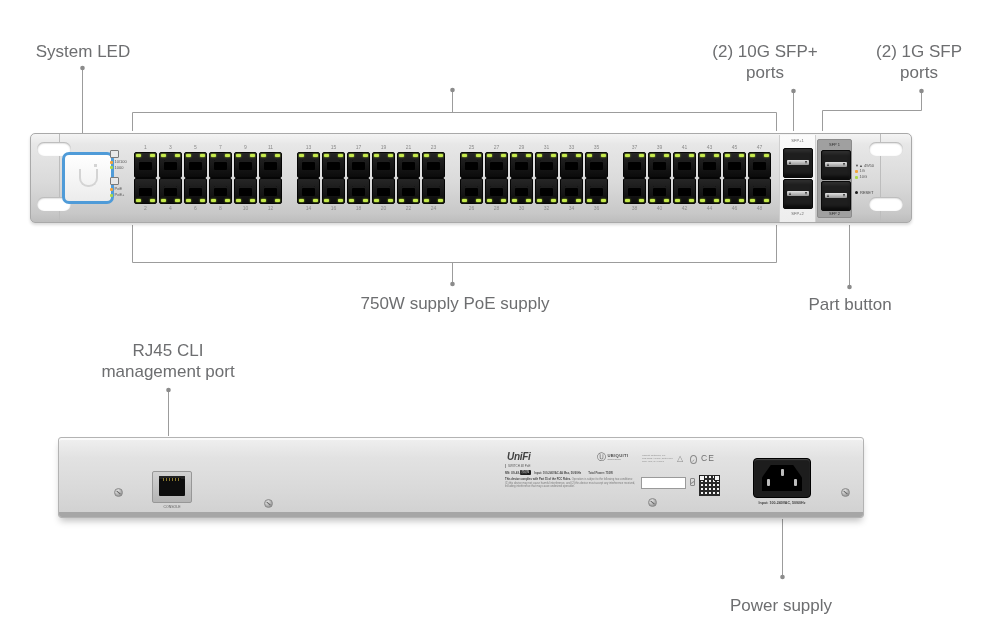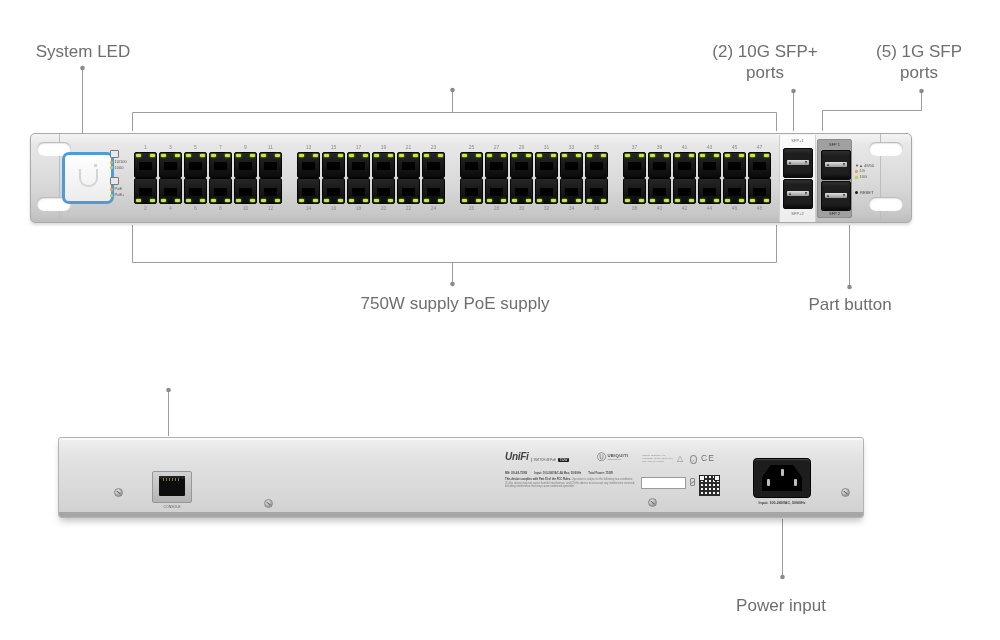--- a/index.html
+++ b/index.html
@@ -78,21 +78,21 @@
   .screw:after{content:'';position:absolute;left:1px;right:1px;top:3px;height:1px;background:#666;transform:rotate(40deg);}
   .console{position:absolute;left:93px;top:33px;width:40px;height:32px;border-radius:2px;
         background:linear-gradient(#d2d2d2,#b4b4b4);border:1px solid #979797;box-sizing:border-box;}
   .console .jack{position:absolute;left:6px;right:6px;top:4px;bottom:6px;background:#0d0d0d;border-radius:1px;
         box-shadow:inset 0 3px 0 #222;}
   .console .jack:after{content:'';position:absolute;left:4px;right:4px;top:2px;height:3px;
         background:repeating-linear-gradient(90deg,#8c7a2e 0 1px,#0d0d0d 1px 3px);}
   .clabel{position:absolute;left:93px;top:67px;width:40px;text-align:center;font-size:3.5px;color:#5e5e5e;}
   
   .plabel{position:absolute;left:442px;top:13px;width:222px;height:58px;color:#555;}
-  .brandrow{position:absolute;left:4px;top:1px;display:flex;align-items:flex-end;gap:2px;}
+  .brandrow{position:absolute;left:4px;top:1px;display:flex;align-items:flex-end;gap:2px;flex-direction:column;}
   .brand{font-size:10px;font-weight:bold;font-style:italic;color:#424242;line-height:10px;letter-spacing:-.3px;}
   .prodname{font-size:3px;color:#555;border-left:1px solid #999;padding-left:2px;line-height:4px;}
   .wbadge{font-size:3px;color:#fff;background:#1f1f1f;border-radius:1px;padding:0 1.5px;line-height:4.5px;}
   .ubnt{position:absolute;left:96px;top:2px;display:flex;align-items:center;gap:1.5px;}
   .usym{font-size:9px;color:#5a5a5a;line-height:9px;}
   .ubntname{display:flex;flex-direction:column;}
   .ubntname b{font-size:4.2px;color:#4c4c4c;line-height:4.5px;letter-spacing:.3px;}
   .ubntname i{font-size:2.3px;color:#7a7a7a;font-style:normal;line-height:3px;}
   .addr{position:absolute;left:141px;top:3px;display:flex;flex-direction:column;font-size:2.4px;
         color:#888;line-height:3px;white-space:nowrap;}
@@ -148,31 +148,35 @@
   </svg>
 
   <div class="callout" style="left:83px;top:41px">
     <div>System LED</div>
   </div>
   <div class="callout" style="left:765px;top:41px">
     <div>(2) 10G SFP+</div>
     <div>ports</div>
   </div>
   <div class="callout" style="left:919px;top:41px">
-    <div>(5) 1G SFP</div>
+    <div>(2) 1G SFP</div>
     <div>ports</div>
   </div>
   <div class="callout" style="left:455px;top:293px">
     <div>750W supply PoE supply</div>
   </div>
   <div class="callout" style="left:850px;top:294px">
     <div>Part button</div>
   </div>
+  <div class="callout" style="left:168px;top:340px">
+    <div>RJ45 CLI</div>
+    <div>management port</div>
+  </div>
   <div class="callout" style="left:781px;top:595px">
-    <div>Power input</div>
+    <div>Power supply</div>
   </div>
 
   <div class="front">
     <div class="seam" style="left:28px"></div>
     <div class="seam" style="right:30px"></div>
     <div class="oval" style="left:6px;top:8px"></div>
     <div class="oval" style="left:6px;top:63px"></div>
     <div class="oval" style="right:8px;top:8px"></div>
     <div class="oval" style="right:8px;top:63px"></div>
 

